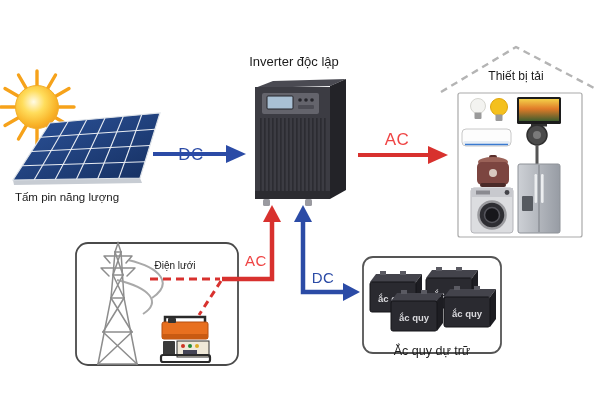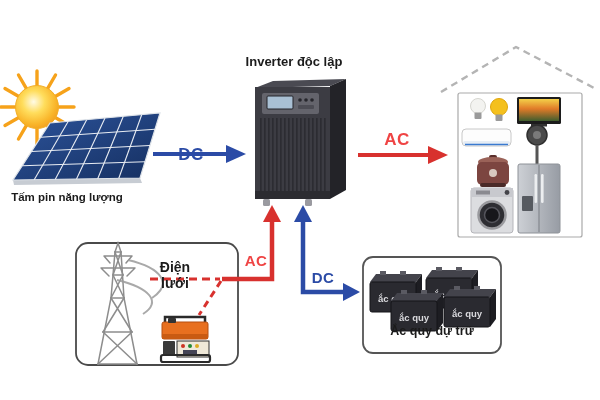--- a/index.html
+++ b/index.html
@@ -1,19 +1,19 @@
 <!DOCTYPE html>
 <html><head>
 <meta charset="utf-8">
 <style>
   html,body{margin:0;padding:0;background:#fff;}
   .stage{position:relative;width:600px;height:400px;background:#ffffff;overflow:hidden;
          font-family:"Liberation Sans",sans-serif;}
   .stage svg.art{position:absolute;left:0;top:0;}
-  .lbl{position:absolute;font-weight:bold;color:#1b1b1b;text-align:center;line-height:1.12;}
+  .lbl{position:absolute;font-weight:normal;color:#1b1b1b;text-align:center;line-height:1.12;}
   .lbl.flow{letter-spacing:.5px;}
   .dcColor{color:#2b4ba6;margin-top:16px;}
   .acColor{color:#ef4444;}
 </style>
 </head>
 <body>
 
 <div class="stage">
 
   <svg class="art" width="600" height="400" viewBox="0 0 600 400">
@@ -231,27 +231,28 @@
     </g>
     <g>
       <polyline points="303,214 303,292 346,292" fill="none" stroke="#2b4ba6" stroke-width="4.5"></polyline>
       <polygon points="303,205 294,222 312,222" fill="#2b4ba6"></polygon>
       <polygon points="360,292 343,283 343,301" fill="#2b4ba6"></polygon>
     </g>
   </svg>
 
   <div class="lbl" style="left:234px;top:55px;width:120px;font-size:13px;">Inverter độc lập</div>
 
+  <div class="lbl" style="left:466px;top:70px;width:100px;font-size:12px;">Thiết bị tải</div>
 
   <div class="lbl" style="left:8px;top:191px;width:118px;font-size:11.5px;text-align:center;">Tấm pin năng lượng</div>
 
-  <div class="lbl" style="left:145px;top:260px;width:60px;font-size:14px;">Điện lưới</div>
-
-
-  <div class="lbl" style="left:377px;top:324px;width:110px;font-size:12.5px;text-align:center;">Ắc quy dự trữ</div>
+  <div class="lbl" style="left:145px;top:260px;width:60px;font-size:10px;">Điện lưới</div>
+
+
+  <div class="lbl" style="left:377px;top:344px;width:110px;font-size:12.5px;text-align:center;">Ắc quy dự trữ</div>
 
   <div class="lbl flow dcColor" style="left:173px;top:129px;width:36px;font-size:17px;">DC</div>
 
   <div class="lbl flow acColor" style="left:379px;top:130px;width:36px;font-size:17px;">AC</div>
 
   <div class="lbl flow acColor" style="left:240px;top:253px;width:32px;font-size:15px;">AC</div>
 
   <div class="lbl flow dcColor" style="left:306px;top:254px;width:34px;font-size:15px;">DC</div>
 
 </div>

